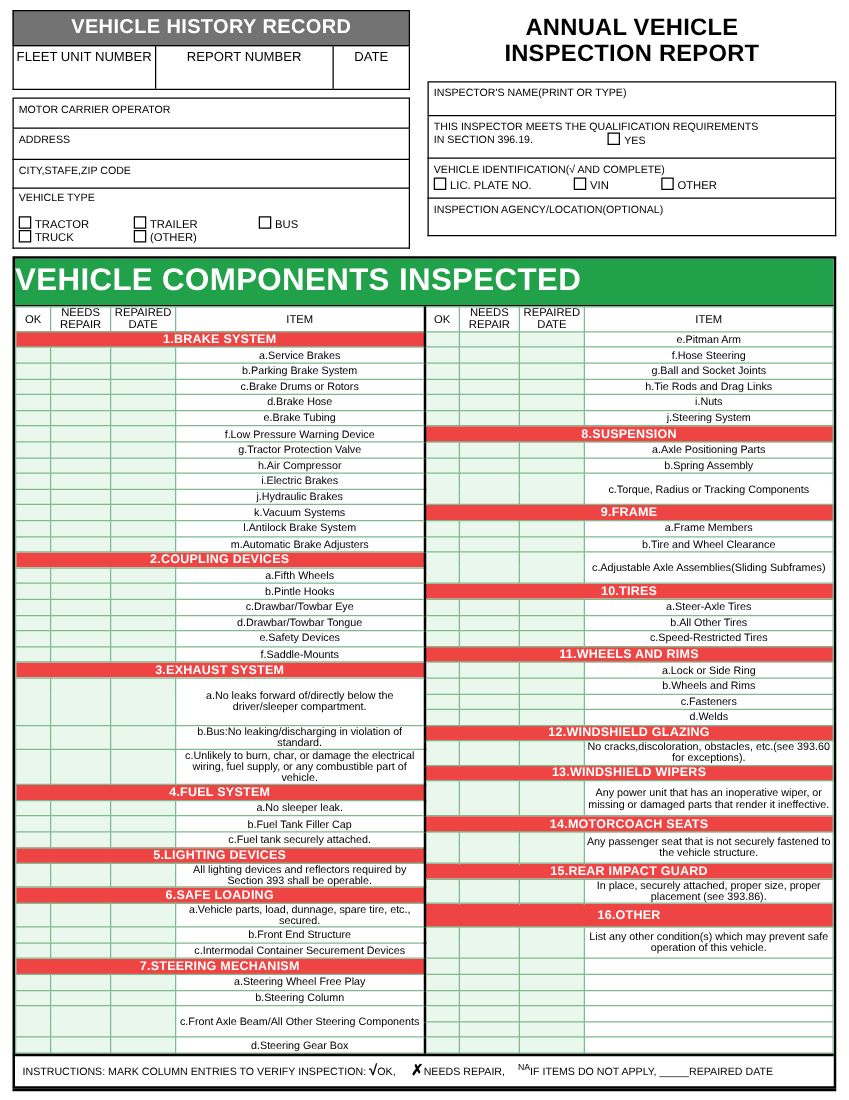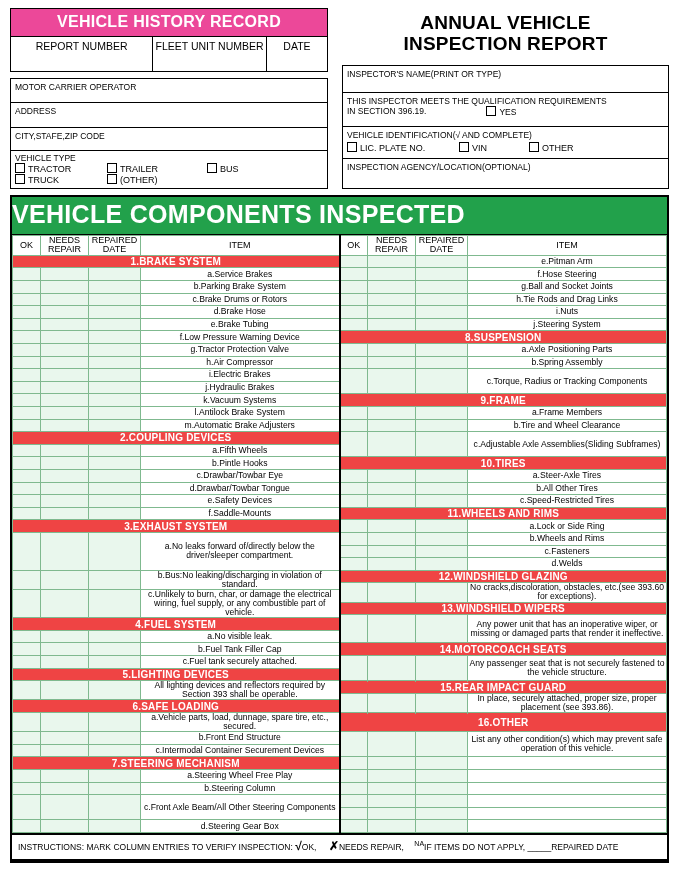--- a/index.html
+++ b/index.html
@@ -18,21 +18,21 @@
   }
   
   .top{
     display:flex;
     align-items:flex-start;
     gap:8px;
   }
   .top-left{width:318px;}
   .top-right{flex:1;padding-left:6px;}
   .vhr-banner{
-    background:#ec4899;
+    background:#737373;
     color:#fff;
     text-align:center;
     font-weight:bold;
     font-size:16px;
     letter-spacing:.3px;
     padding:4px 0 5px;
     border:1px solid #000;
     box-sizing:border-box;
   }
   .annual-title{
@@ -72,21 +72,21 @@
   }
   .lbox.first{border-top:1px solid #000;margin-top:6px;}
   .h24{height:25px;}
   .h22{height:23px;}
   .vtype{
     border:1px solid #000;border-top:none;
     box-sizing:border-box;
     font-size:8.5px;
     padding:2px 4px 3px 4px;
   }
-  .vtype .ttl{font-size:8.5px;margin-bottom:0;}
+  .vtype .ttl{font-size:8.5px;margin-bottom:10px;}
   .chk-row{display:flex;gap:4px;font-size:9px;align-items:flex-start;}
   .chk{
     display:inline-block;
     width:8px;height:8px;
     border:1px solid #000;
     margin-right:3px;
     vertical-align:-1px;
   }
   .chkitem{white-space:nowrap;}
   .col1{width:88px;}
@@ -181,22 +181,22 @@
 </head>
 <body>
 
 <div class="page">
 
   <div class="top">
 
     <div class="top-left">
       <div class="vhr-banner">VEHICLE HISTORY RECORD</div>
       <div class="hdr-row">
+        <div class="hdr-cell c-fleet">FLEET UNIT NUMBER</div>
         <div class="hdr-cell c-report">REPORT NUMBER</div>
-        <div class="hdr-cell c-fleet">FLEET UNIT NUMBER</div>
         <div class="hdr-cell c-date">DATE</div>
       </div>
 
       <div class="lbox first h24">MOTOR CARRIER OPERATOR</div>
       <div class="lbox h24">ADDRESS</div>
       <div class="lbox h22">CITY,STAFE,ZIP CODE</div>
 
       <div class="vtype">
         <div class="ttl">VEHICLE TYPE</div>
         <div class="chk-row">
@@ -520,21 +520,21 @@
             <td class="rd" rowspan="3"></td>
             <td class="item multi" rowspan="3">Any power unit that has an inoperative wiper, or missing or damaged parts that render it ineffective.</td>
           </tr>
           <tr>
             <td class="sec left" colspan="4">4.FUEL SYSTEM</td>
           </tr>
           <tr>
             <td class="ok" rowspan="1"></td>
             <td class="nr" rowspan="1"></td>
             <td class="rd" rowspan="1"></td>
-            <td class="item" rowspan="1">a.No visible leak.</td>
+            <td class="item" rowspan="1">a.No sleeper leak.</td>
           </tr>
           <tr>
             <td class="ok" rowspan="1"></td>
             <td class="nr" rowspan="1"></td>
             <td class="rd" rowspan="1"></td>
             <td class="item" rowspan="1">b.Fuel Tank Filler Cap</td>
             <td class="sec mid-sep" colspan="4">14.MOTORCOACH SEATS</td>
           </tr>
           <tr>
             <td class="ok" rowspan="1"></td>

